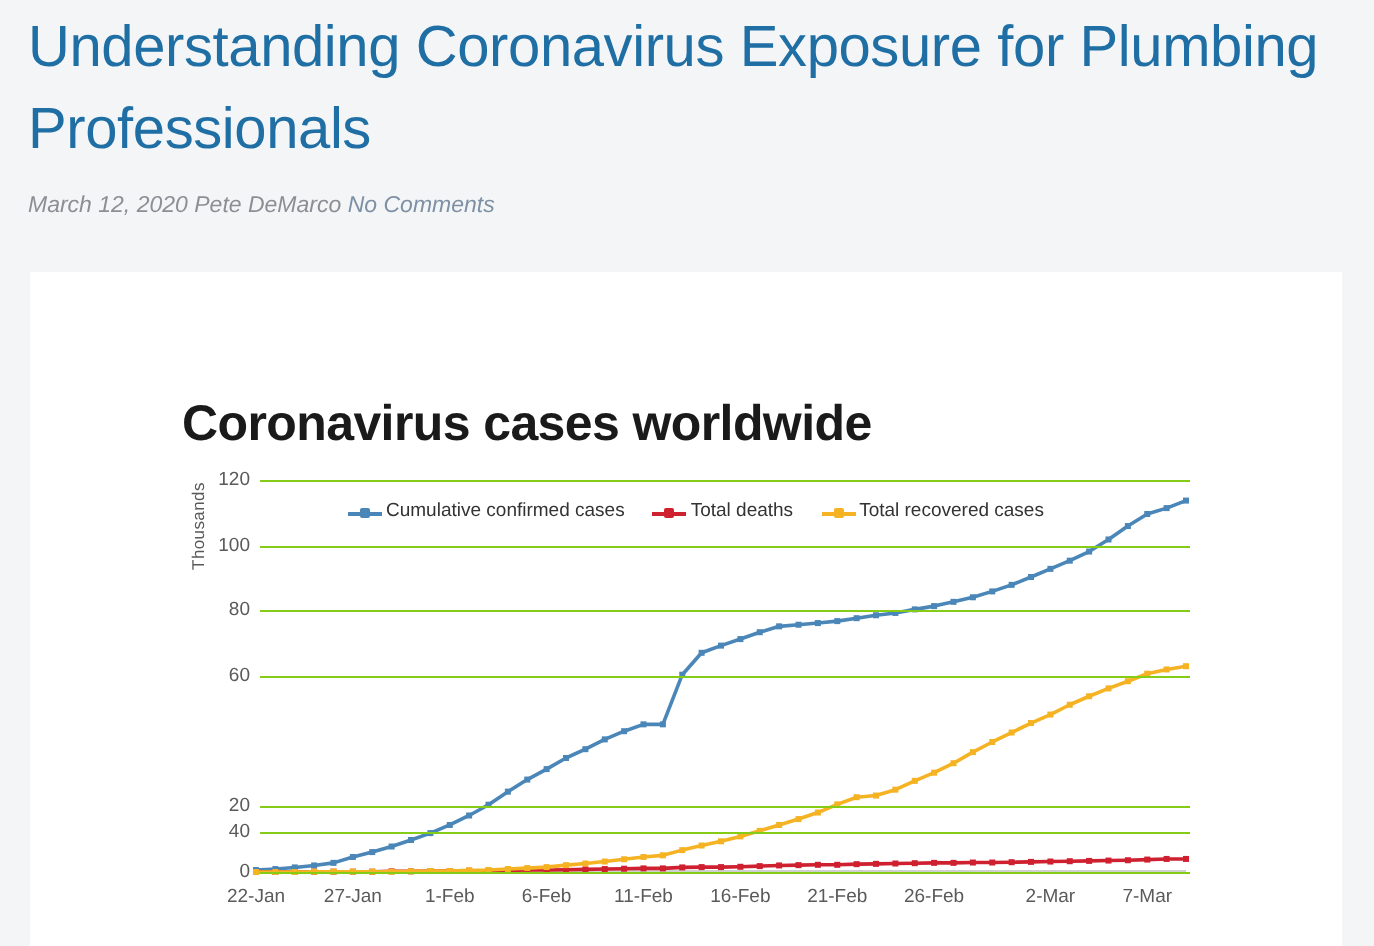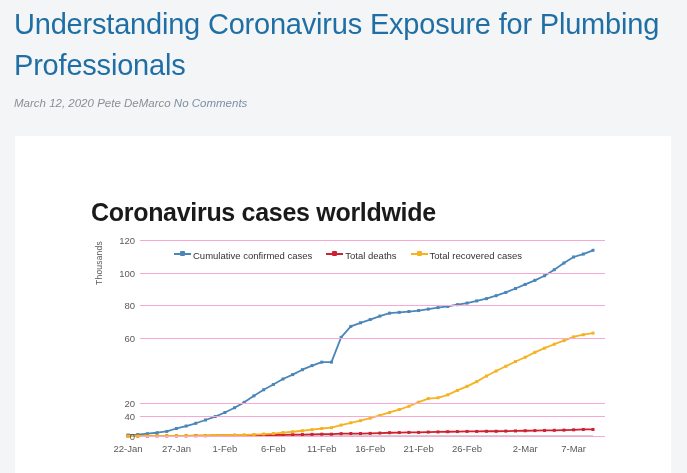--- a/index.html
+++ b/index.html
@@ -82,23 +82,23 @@
   }
 
   
   .plot {
     position: absolute;
     left: 50px; top: 104px;
     width: 465px; height: 196px;
   }
   .gridline {
     position: absolute;
-    left: 12px; width: 100%;
+    left: 2px; width: 100%;
     height: 1px;
-    background: #f9a8d4;
+    background: #84cc16;
   }
   .ytick {
     position: absolute;
     right: 100%;
     margin-right: 5px;
     transform: translateY(-50%);
     font-size: 9.5px;
     color: #5a5a5a;
     white-space: nowrap;
   }
@@ -128,21 +128,21 @@
   .legend {
     position: absolute;
     left: 96px; top: 114px;
     display: flex;
     align-items: center;
     gap: 14px;
     font-size: 9.5px;
     color: #333;
     white-space: nowrap;
   }
-  .legend-item { display: flex; align-items: flex-start; }
+  .legend-item { display: flex; align-items: flex-end; }
   .legend-swatch {
     display: inline-block;
     position: relative;
     width: 17px; height: 8px;
     margin-right: 2px;
   }
   .legend-swatch::before {
     content: "";
     position: absolute;
     left: 0; top: 3px;

